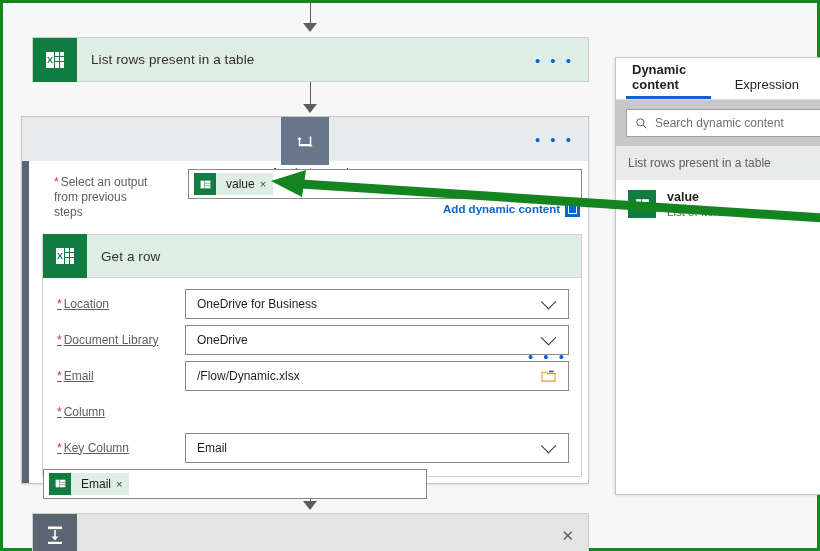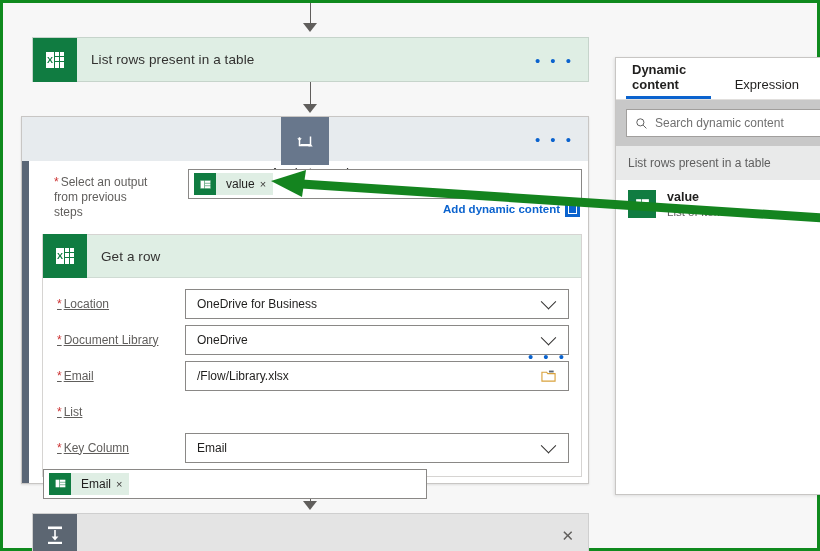--- a/index.html
+++ b/index.html
@@ -342,33 +342,33 @@
               <span class="gr-value">OneDrive</span>
               <span class="chev"></span>
             </div>
           </div>
 
           <div class="gr-row">
             <div class="gr-label">
               <span class="req">*</span><span>Email</span>
             </div>
             <div class="gr-control">
-              <span class="gr-value">/Flow/Library.xlsx</span>
+              <span class="gr-value">/Flow/Dynamic.xlsx</span>
               <span class="folder-ico">
                 <svg width="15" height="14" viewBox="0 0 16 14">
                   <path d="M1 3 H6 L7.2 4.4 H15 V12.5 H1 Z" fill="#ffffff" stroke="#d9a23c" stroke-width="1.2"></path>
                   <rect x="8.5" y="1.2" width="5" height="2" fill="#5c6672"></rect>
                 </svg>
               </span>
             </div>
           </div>
 
           <div class="gr-row">
             <div class="gr-label">
-              <span class="req">*</span><span>List</span>
+              <span class="req">*</span><span>Column</span>
             </div>
           </div>
 
           <div class="gr-row">
             <div class="gr-label">
               <span class="req">*</span><span>Key Column</span>
             </div>
             <div class="gr-control">
               <span class="gr-value">Email</span>
               <span class="chev"></span>

